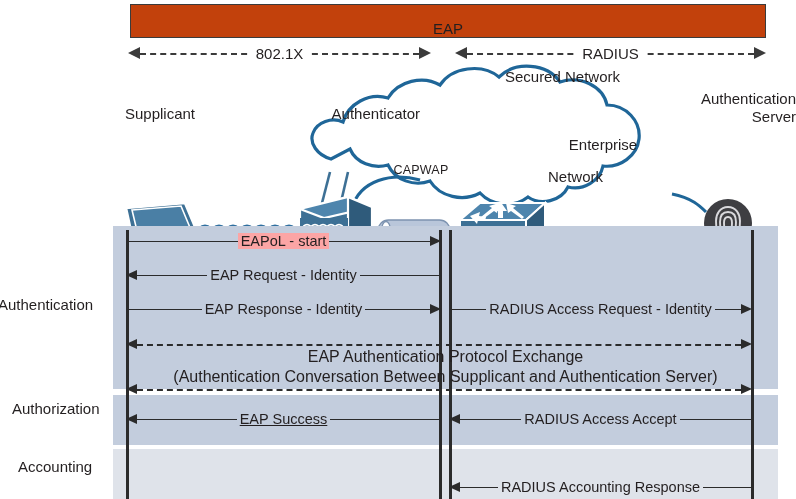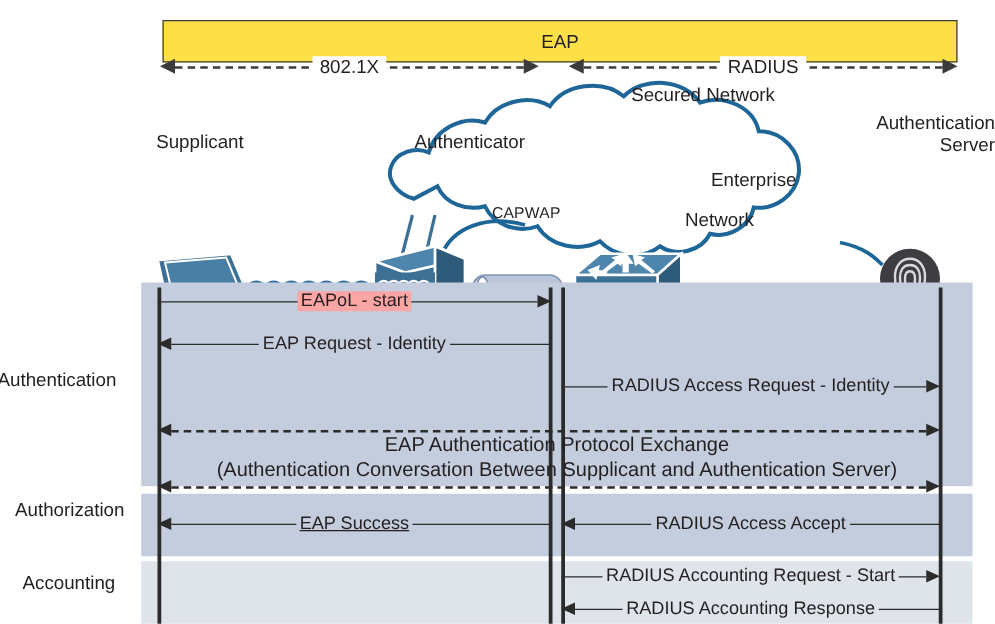--- a/index.html
+++ b/index.html
@@ -1,22 +1,22 @@
 <!DOCTYPE html>
 <html><head>
 <meta charset="utf-8">
 <style>
   html,body{margin:0;padding:0;background:#fff;}
   body{width:796px;height:499px;position:relative;overflow:hidden;
        font-family:"Liberation Sans","DejaVu Sans",sans-serif;color:#231f20;}
   .abs{position:absolute;}
   
-  #eap-box{left:130px;top:16px;width:636px;height:34px;border:1.5px solid #3b3b3b;
-           box-sizing:border-box;display:flex;align-items:center;justify-content:center;
-           font-size:15px;background:#fde047;}
+  #eap-box{left:130px;top:4px;width:636px;height:34px;border:1.5px solid #3b3b3b;
+           box-sizing:border-box;display:flex;align-items:flex-end;justify-content:center;
+           font-size:15px;background:#c2410c;}
   .span-label{font-size:15px;background:#fff;padding:0 6px;position:relative;z-index:2;white-space:nowrap;}
   .dash-line{position:absolute;top:50%;height:0;border-top:2.5px dashed #3b3b3b;z-index:1;}
   .arrow-l,.arrow-r{position:absolute;top:50%;width:0;height:0;
       border-top:6.5px solid transparent;border-bottom:6.5px solid transparent;
       transform:translateY(-50%);z-index:3;}
   .arrow-l{border-right:12px solid #3b3b3b;}
   .arrow-r{border-left:12px solid #3b3b3b;}
   .span-wrap{position:absolute;top:42px;height:22px;display:flex;align-items:center;justify-content:center;}
   
   .topo-label{font-size:15px;white-space:nowrap;text-align:right;line-height:17px;}
@@ -190,20 +190,25 @@
     <div class="head-r" style="right:0;"></div>
     <span class="txt" style="background:#fca5a5;">EAPoL - start</span>
   </div>
 
   <div class="msg" style="left:13px;top:41px;width:315px;justify-content:center;">
     <div class="line" style="left:11px;right:0;"></div>
     <div class="head-l" style="left:0;"></div>
     <span class="txt" style="background:#c3cddd;">EAP Request - Identity</span>
   </div>
 
+  <div class="msg" style="left:13px;top:75px;width:315px;justify-content:center;">
+    <div class="line" style="left:0;right:11px;"></div>
+    <div class="head-r" style="right:0;"></div>
+    <span class="txt" style="background:#c3cddd;">EAP Response - Identity</span>
+  </div>
 
   <div class="msg" style="left:336px;top:75px;width:303px;justify-content:center;">
     <div class="line" style="left:0;right:11px;"></div>
     <div class="head-r" style="right:0;"></div>
     <span class="txt" style="background:#c3cddd;">RADIUS Access Request - Identity</span>
   </div>
 
   <div class="msg" style="left:13px;top:110px;width:626px;">
     <div class="line dashed" style="left:11px;right:11px;"></div>
     <div class="head-l" style="left:0;"></div>
@@ -224,24 +229,19 @@
     <div class="head-l" style="left:0;"></div>
     <span class="txt" style="background:#c3cddd;">EAP Success</span>
   </div>
 
   <div class="msg" style="left:336px;top:185px;width:303px;justify-content:center;">
     <div class="line" style="left:11px;right:0;"></div>
     <div class="head-l" style="left:0;"></div>
     <span class="txt" style="background:#c3cddd;">RADIUS Access Accept</span>
   </div>
 
-  <div class="msg" style="left:336px;top:227px;width:303px;justify-content:center;">
-    <div class="line" style="left:0;right:11px;"></div>
-    <div class="head-r" style="right:0;"></div>
-    <span class="txt" style="background:#dfe3ea;">RADIUS Accounting Request - Start</span>
-  </div>
 
   <div class="msg" style="left:336px;top:253px;width:303px;justify-content:center;">
     <div class="line" style="left:11px;right:0;"></div>
     <div class="head-l" style="left:0;"></div>
     <span class="txt" style="background:#dfe3ea;">RADIUS Accounting Response</span>
   </div>
 </div>
 
 </body></html>

